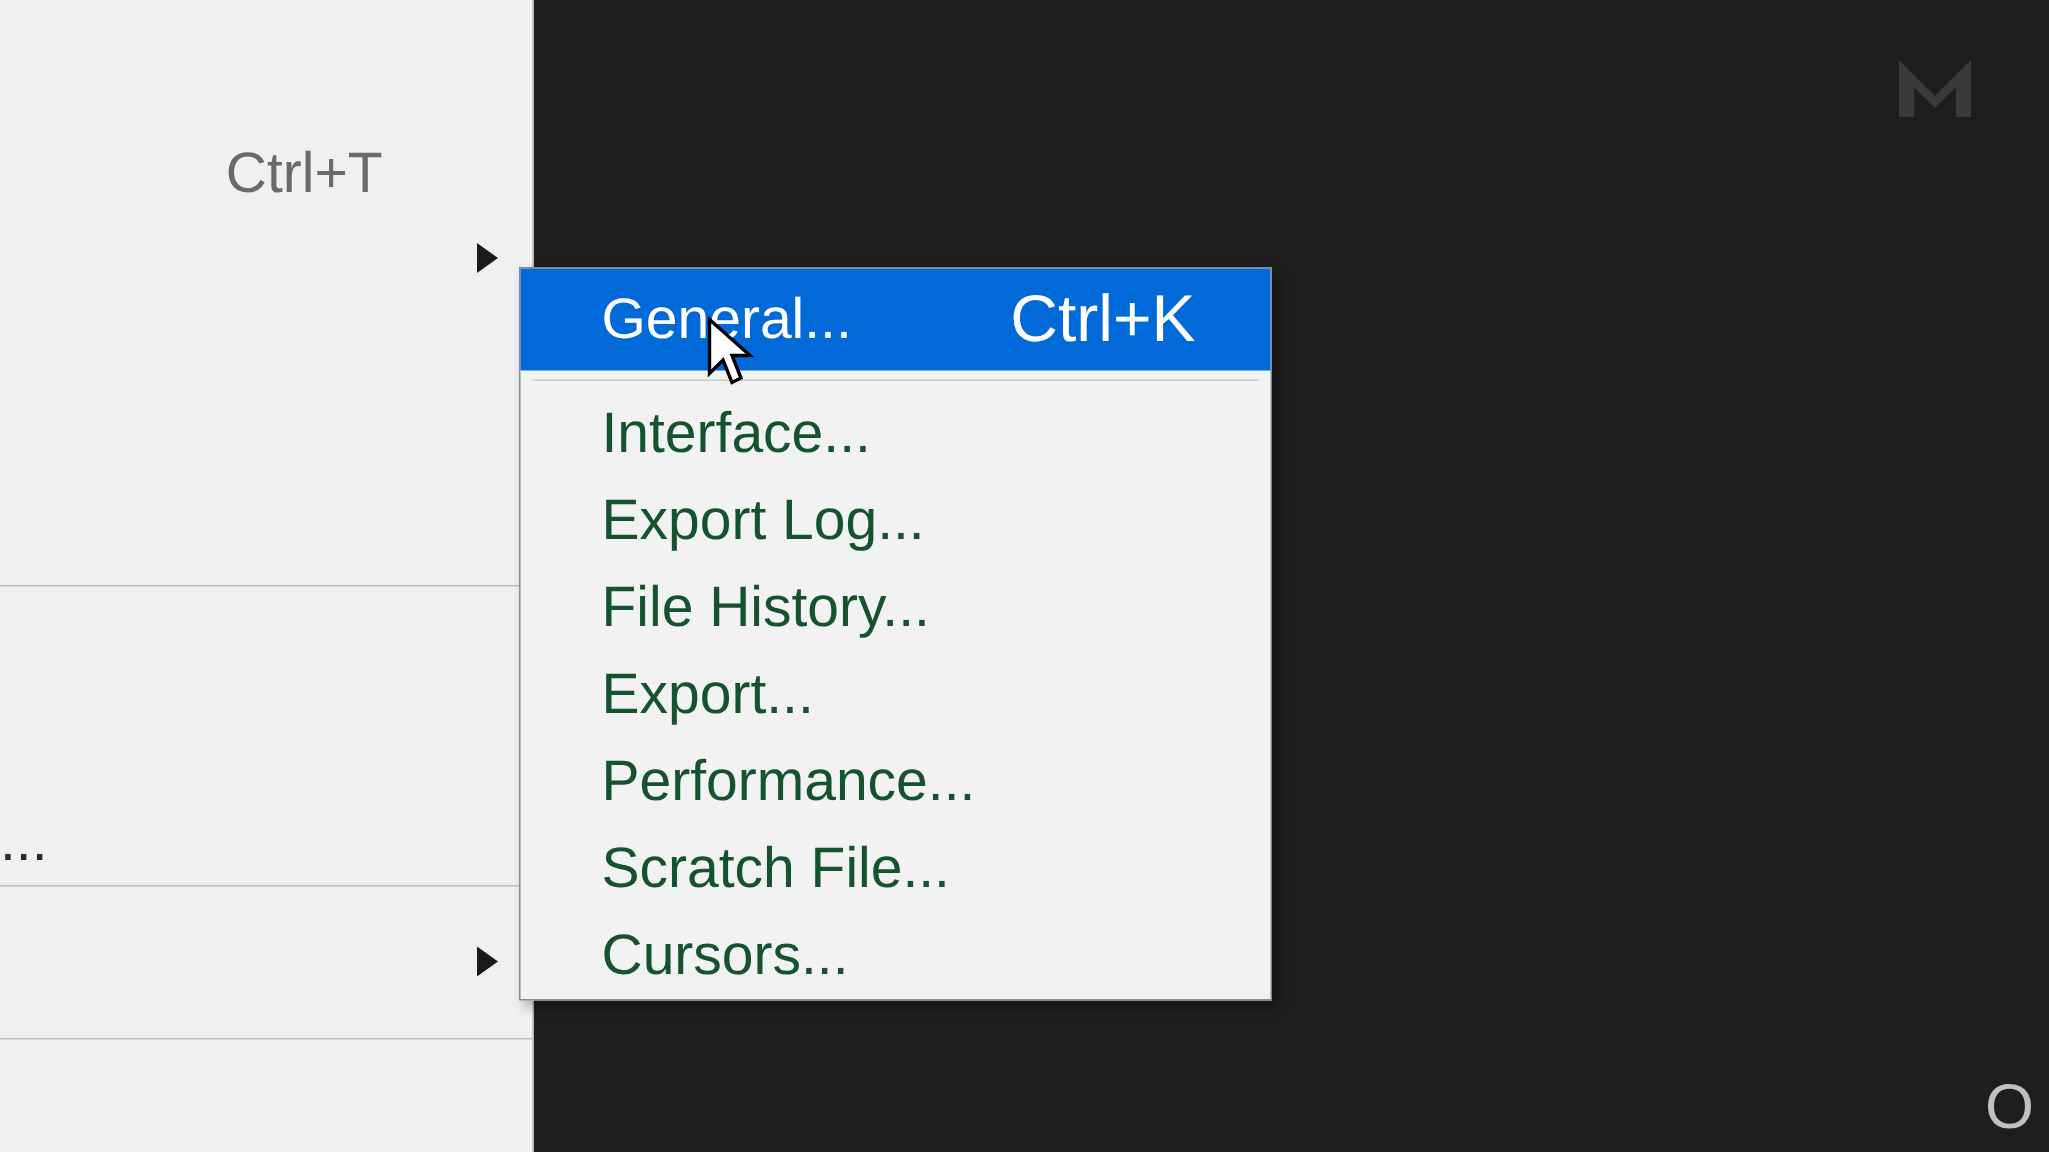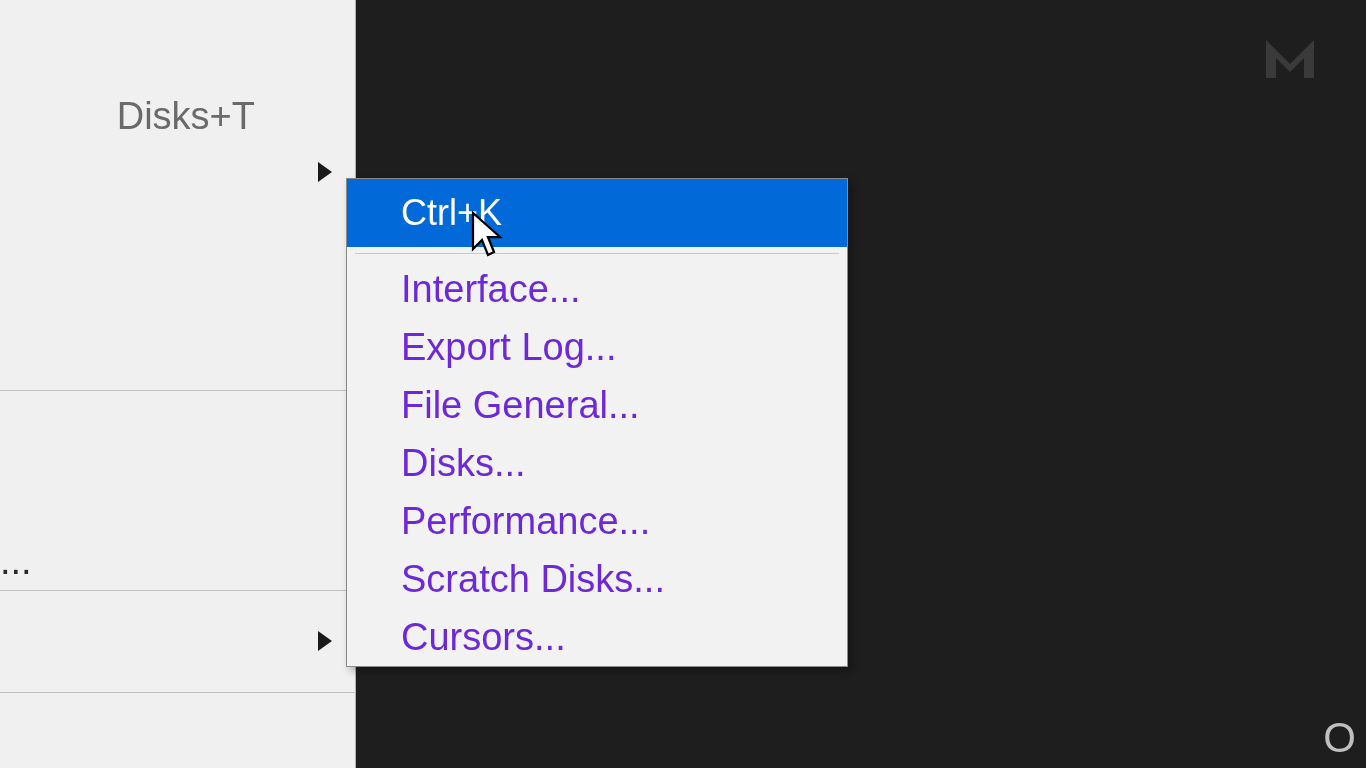--- a/index.html
+++ b/index.html
@@ -86,35 +86,35 @@
       background: #f2f2f2;
       border: 1px solid #8a8a8a;
       box-shadow: 4px 4px 8px rgba(0,0,0,0.3);
     }
     .submenu-row {
       display: flex;
       align-items: center;
       justify-content: space-between;
       padding: 10px 50px 10px 54px;
       font-size: 38px;
-      color: #6d28d9;
+      color: #14532d;
       height: 58px;
     }
     .submenu-row.highlighted {
       background: #0169d8;
       color: #ffffff;
       height: 68px;
     }
     .submenu-separator {
       height: 1px;
       background: #c8c8c8;
       margin: 6px 8px;
     }
     .submenu-shortcut {
-      font-size: 36px;
+      font-size: 44px;
     }
     .dark-bg {
       position: absolute;
       left: 356px;
       top: 0;
       right: 0;
       bottom: 0;
       background: #1e1e1e;
     }
     .corner-icon {
@@ -139,51 +139,52 @@
       z-index: 100;
       pointer-events: none;
     }
   </style>
 </head>
 <body>
 
 <div class="dark-bg"></div>
 
 <div class="left-menu">
-  <div class="shortcut-only">Disks+T</div>
+  <div class="shortcut-only">Ctrl+T</div>
   <div class="arrow-right arrow1"></div>
   <div class="divider1"></div>
   <div class="ellipsis-partial">...</div>
   <div class="divider2"></div>
   <div class="arrow-right arrow2"></div>
   <div class="divider3"></div>
 </div>
 
 <div class="submenu">
   <div class="submenu-row highlighted">
+    <span>General...</span>
     <span class="submenu-shortcut">Ctrl+K</span>
   </div>
   <div class="submenu-separator"></div>
   <div class="submenu-row">
     <span>Interface...</span>
   </div>
   <div class="submenu-row">
     <span>Export Log...</span>
   </div>
   <div class="submenu-row">
-    <span>File General...</span>
-  </div>
-  <div class="submenu-row">
-    <span>Disks...</span>
+    <span>File History...</span>
+  </div>
+  <div class="submenu-row">
+    <span>Export...</span>
   </div>
   <div class="submenu-row">
     <span>Performance...</span>
   </div>
   <div class="submenu-row">
-    <span>Scratch Disks...</span>
+    <span>Scratch File...</span>
   </div>
   <div class="submenu-row">
     <span>Cursors...</span>
   </div>
 </div>
 
 <div class="corner-icon">
   <svg width="56" height="46" viewBox="0 0 56 46">
     <path d="M 4 42 L 4 4 L 28 28 L 52 4 L 52 42 L 42 42 L 42 22 L 28 36 L 14 22 L 14 42 Z" fill="#3a3a3a"></path>
   </svg>

